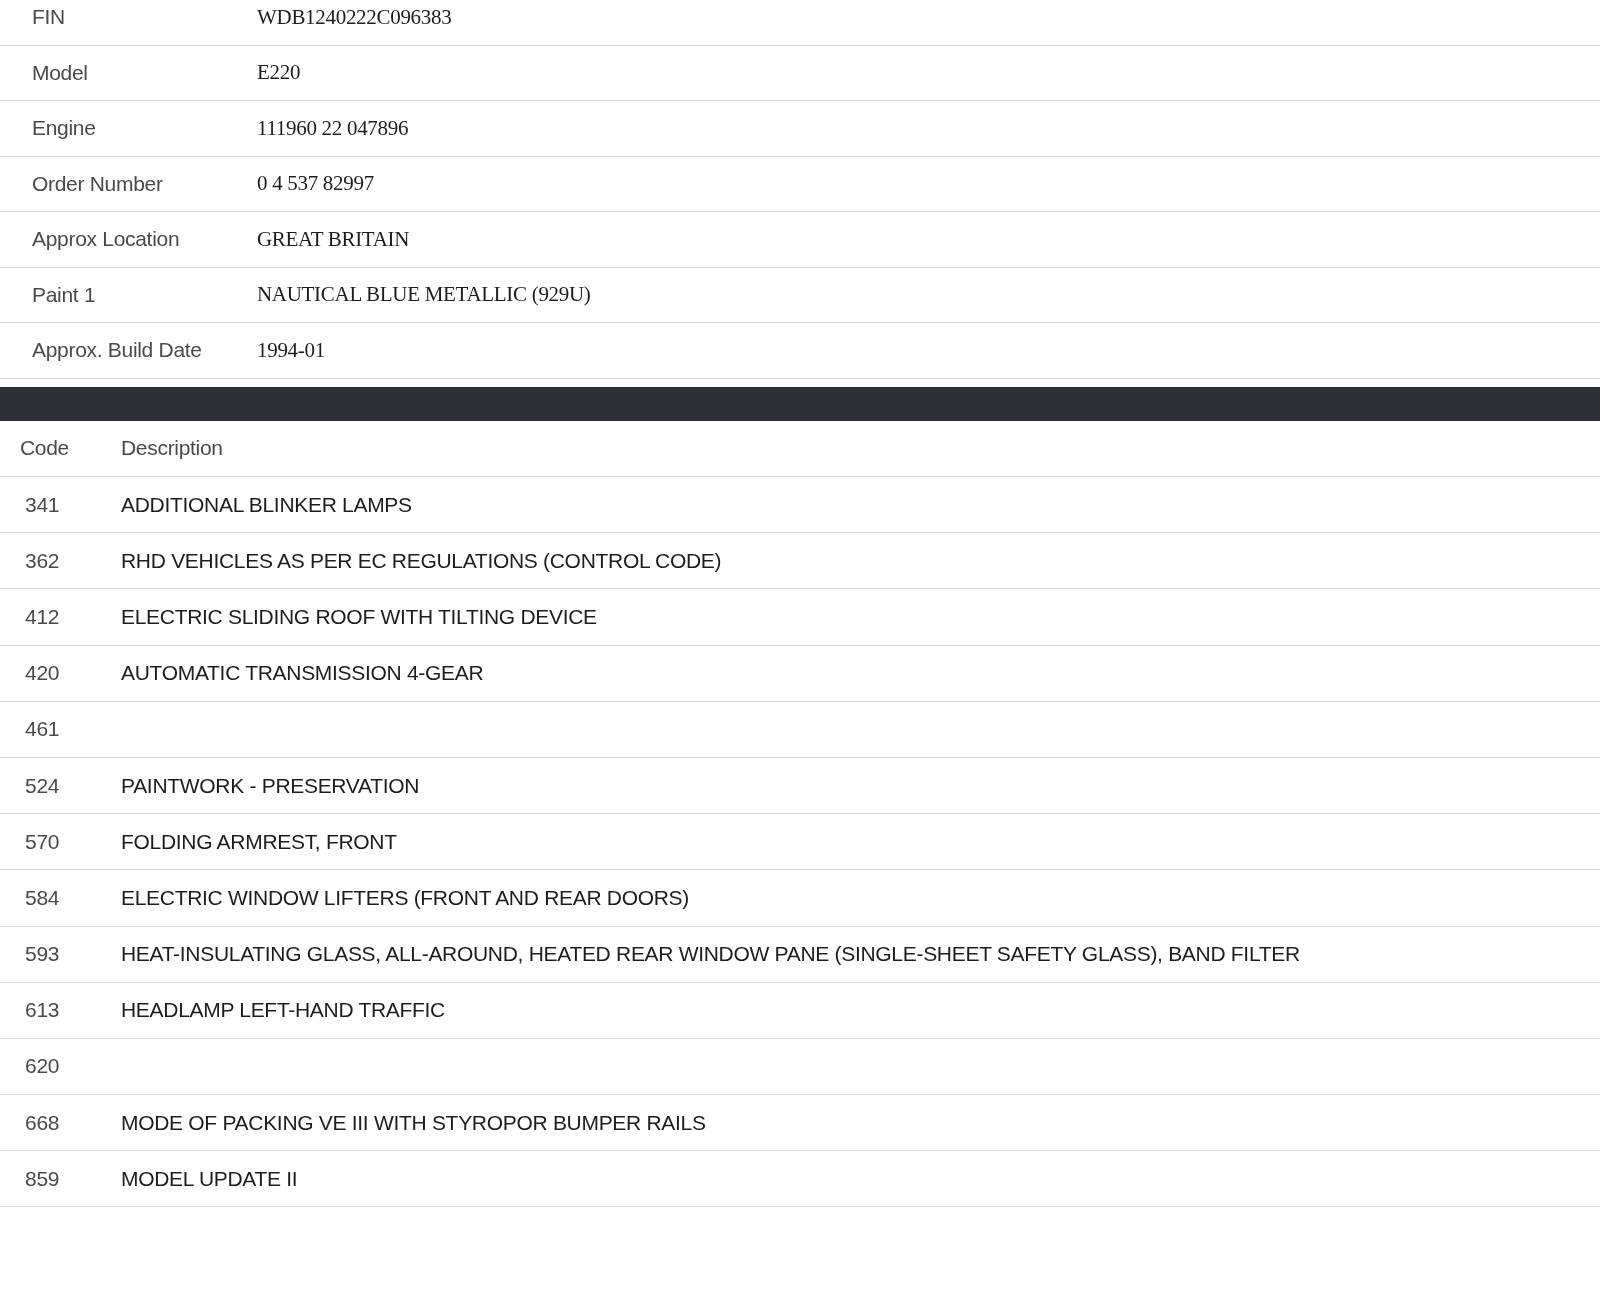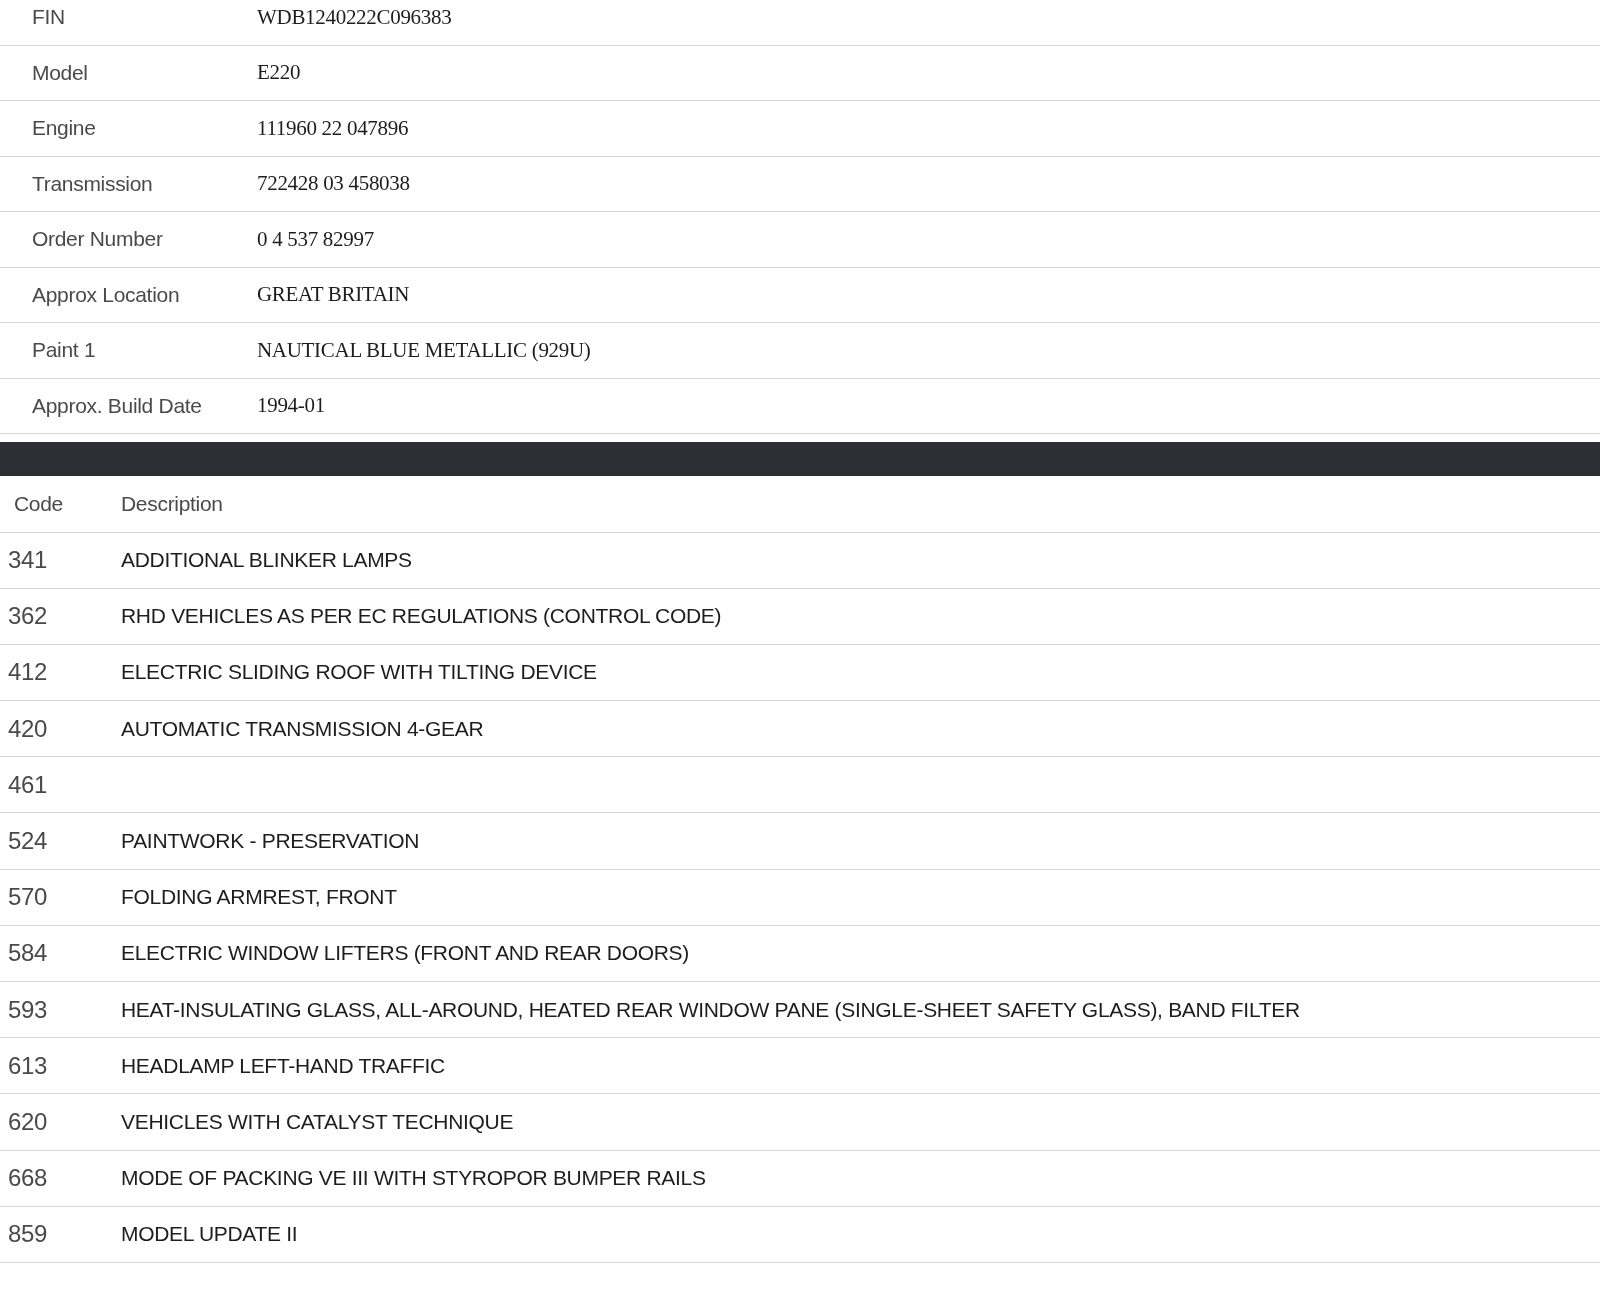--- a/index.html
+++ b/index.html
@@ -49,41 +49,41 @@
     box-sizing: border-box;
     height: 56.5px;
     border-bottom: 1px solid #d9d9d9;
     display: flex;
     align-items: center;
     background: #ffffff;
   }
   .opt-header .col-code {
     box-sizing: border-box;
     width: 121px;
-    padding-left: 14px;
+    padding-left: 20px;
     font-size: 21px;
     color: #4a4a4a;
   }
   .opt-header .col-desc {
     font-size: 21px;
     color: #4a4a4a;
   }
   .opt-row {
     box-sizing: border-box;
     height: 56.2px;
     border-bottom: 1px solid #d9d9d9;
     display: flex;
     align-items: center;
     background: #ffffff;
   }
   .opt-code {
     box-sizing: border-box;
     width: 121px;
-    padding-left: 8px;
-    font-size: 24px;
+    padding-left: 25px;
+    font-size: 21px;
     color: #4a4a4a;
     white-space: nowrap;
   }
   .opt-desc {
     font-size: 21px;
     color: #1d1d1f;
     white-space: nowrap;
     padding-right: 30px;
     text-align: center;
   }
@@ -98,24 +98,20 @@
       <div class="info-label">FIN</div>
       <div class="info-value">WDB1240222C096383</div>
     </div>
     <div class="info-row">
       <div class="info-label">Model</div>
       <div class="info-value">E220</div>
     </div>
     <div class="info-row">
       <div class="info-label">Engine</div>
       <div class="info-value">111960 22 047896</div>
-    </div>
-    <div class="info-row">
-      <div class="info-label">Transmission</div>
-      <div class="info-value">722428 03 458038</div>
     </div>
     <div class="info-row">
       <div class="info-label">Order Number</div>
       <div class="info-value">0 4 537 82997</div>
     </div>
     <div class="info-row">
       <div class="info-label">Approx Location</div>
       <div class="info-value">GREAT BRITAIN</div>
     </div>
     <div class="info-row">
@@ -170,21 +166,20 @@
     <div class="opt-row">
       <div class="opt-code">593</div>
       <div class="opt-desc">HEAT-INSULATING GLASS, ALL-AROUND, HEATED REAR WINDOW PANE (SINGLE-SHEET SAFETY GLASS), BAND FILTER</div>
     </div>
     <div class="opt-row">
       <div class="opt-code">613</div>
       <div class="opt-desc">HEADLAMP LEFT-HAND TRAFFIC</div>
     </div>
     <div class="opt-row">
       <div class="opt-code">620</div>
-      <div class="opt-desc">VEHICLES WITH CATALYST TECHNIQUE</div>
     </div>
     <div class="opt-row">
       <div class="opt-code">668</div>
       <div class="opt-desc">MODE OF PACKING VE III WITH STYROPOR BUMPER RAILS</div>
     </div>
     <div class="opt-row">
       <div class="opt-code">859</div>
       <div class="opt-desc">MODEL UPDATE II</div>
     </div>
   </div>

